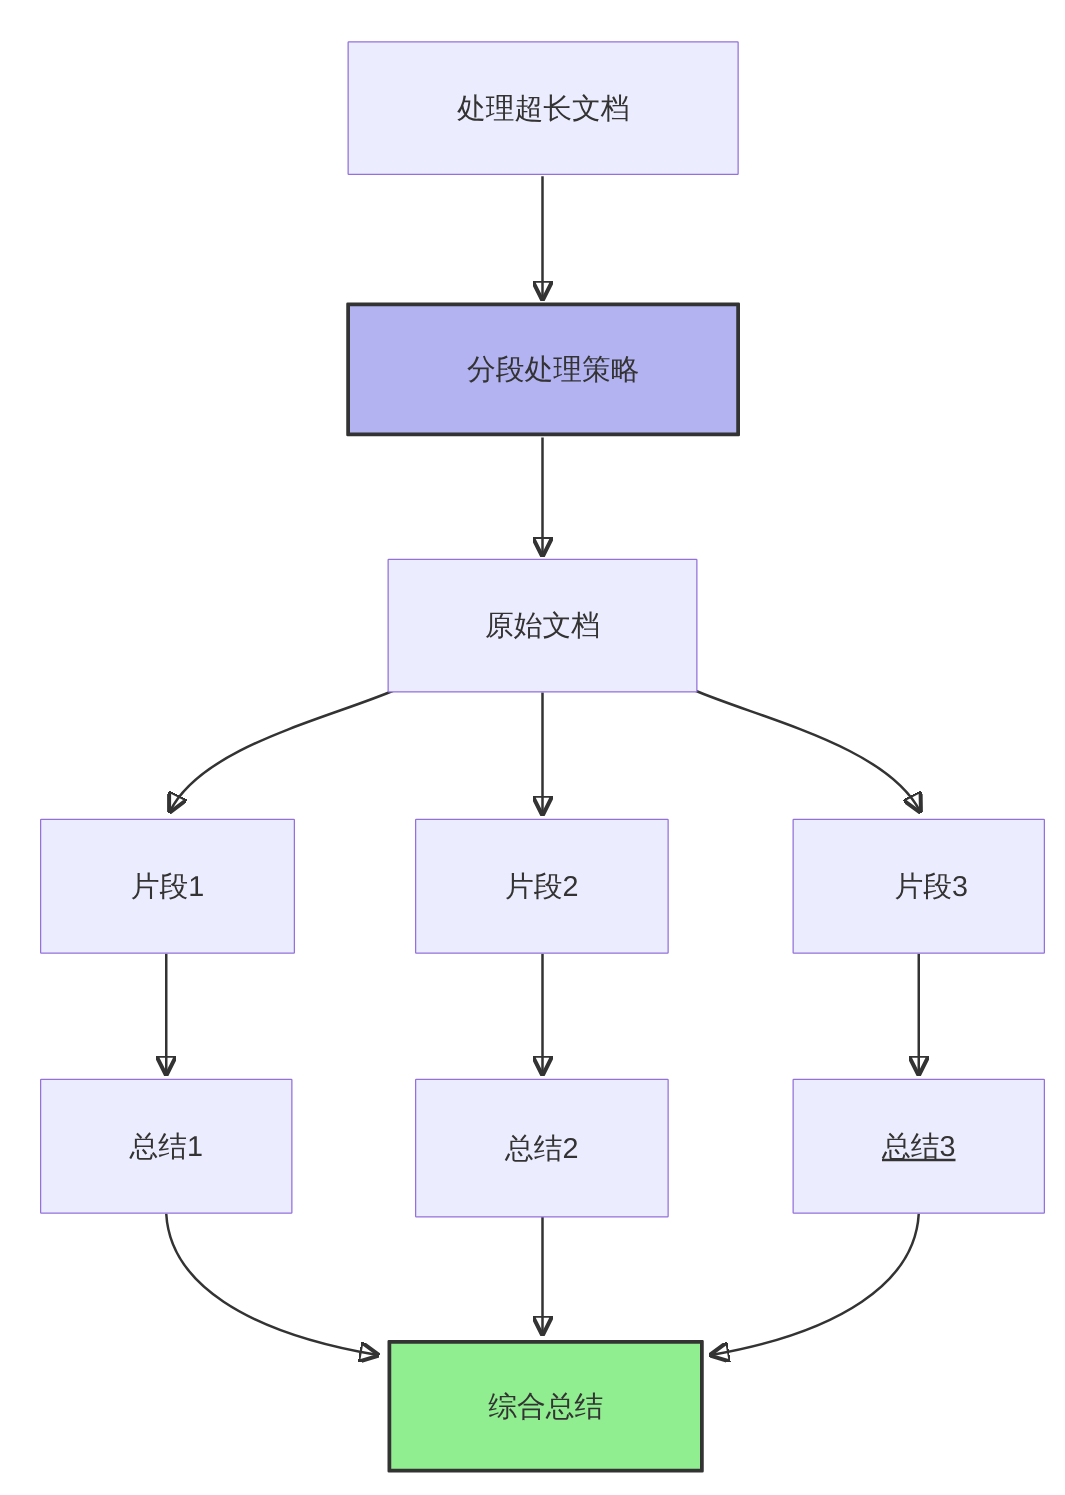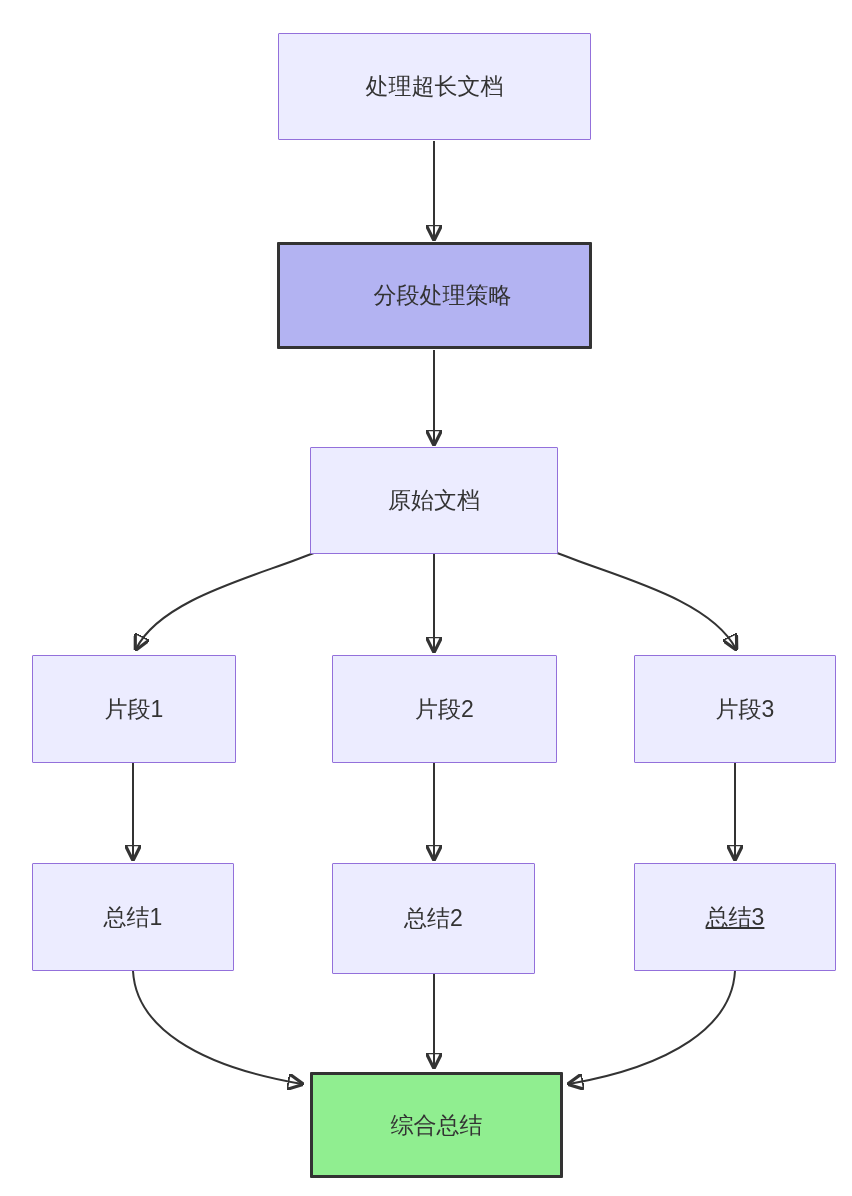--- a/index.html
+++ b/index.html
@@ -53,21 +53,21 @@
     padding-left: 16px;
   }
   .node.result {
     background: var(--result-fill);
     border: 3px solid var(--result-border);
   }
   .n-a  { left: 278px; top: 33px;   width: 313px; height: 107px; }
   .n-b  { left: 277px; top: 242px;  width: 315px; height: 107px; }
   .n-c  { left: 310px; top: 447px;  width: 248px; height: 107px; }
   .n-d1 { left: 32px;  top: 655px;  width: 204px; height: 108px; }
-  .n-d2 { left: 332px; top: 655px;  width: 225px; height: 108px; }
+  .n-d2 { left: 332px; top: 655px;  width: 203px; height: 108px; }
   .n-d3 { left: 634px; top: 655px;  width: 202px; height: 108px; padding-left: 20px; }
   .n-e1 { left: 32px;  top: 863px;  width: 202px; height: 108px; }
   .n-e2 { left: 332px; top: 863px;  width: 203px; height: 111px; }
   .n-e3 { left: 634px; top: 863px;  width: 202px; height: 108px; text-decoration: underline; }
   .n-f  { left: 310px; top: 1072px; width: 253px; height: 106px; }
 </style>
 </head>
 <body>
 
 <div class="canvas">

